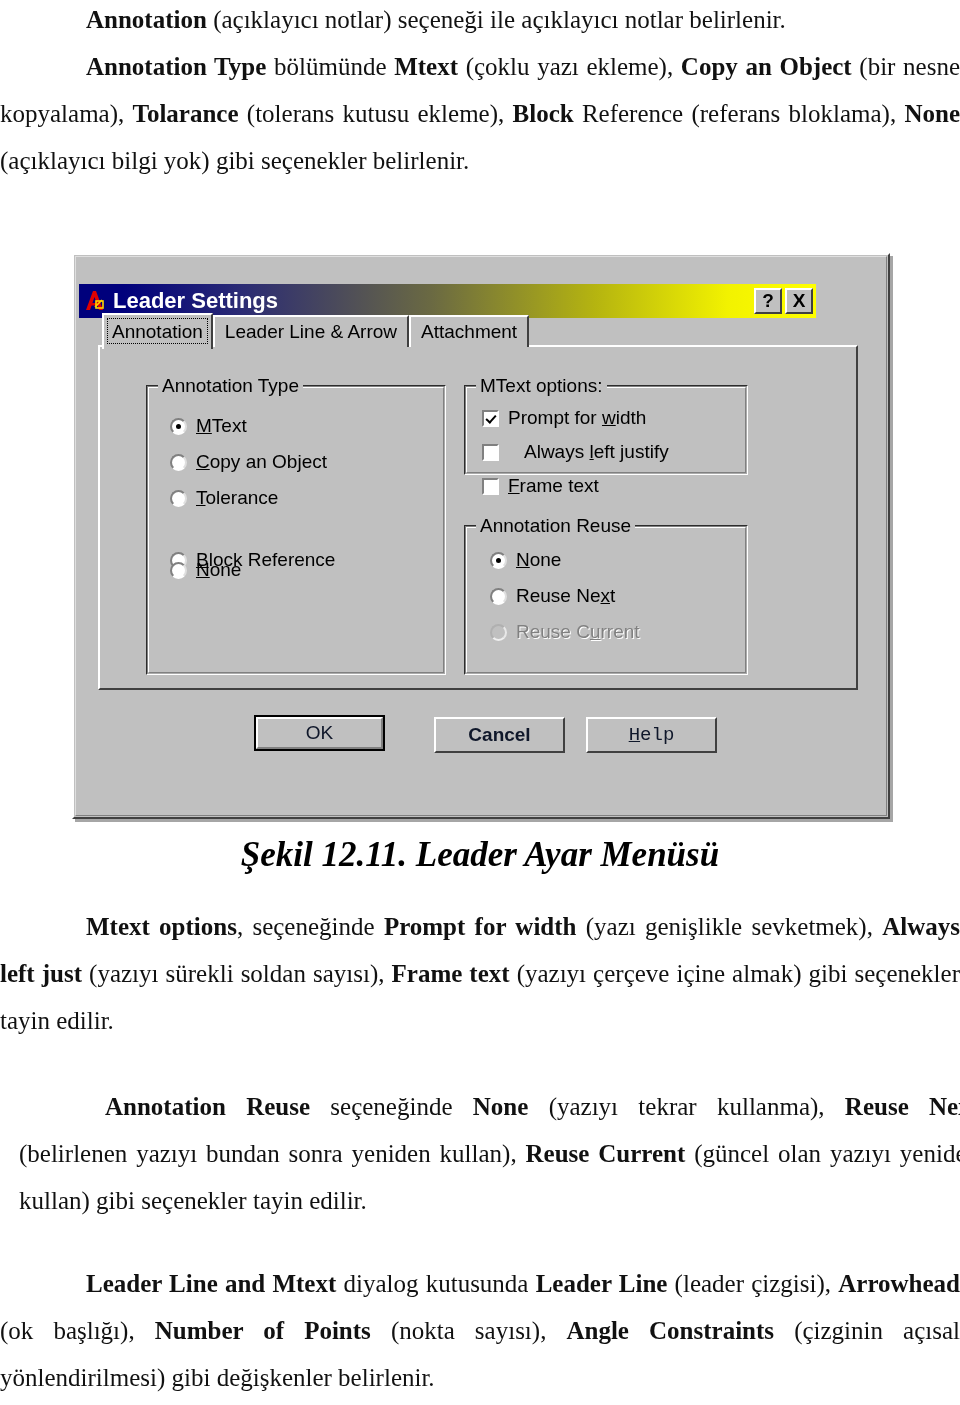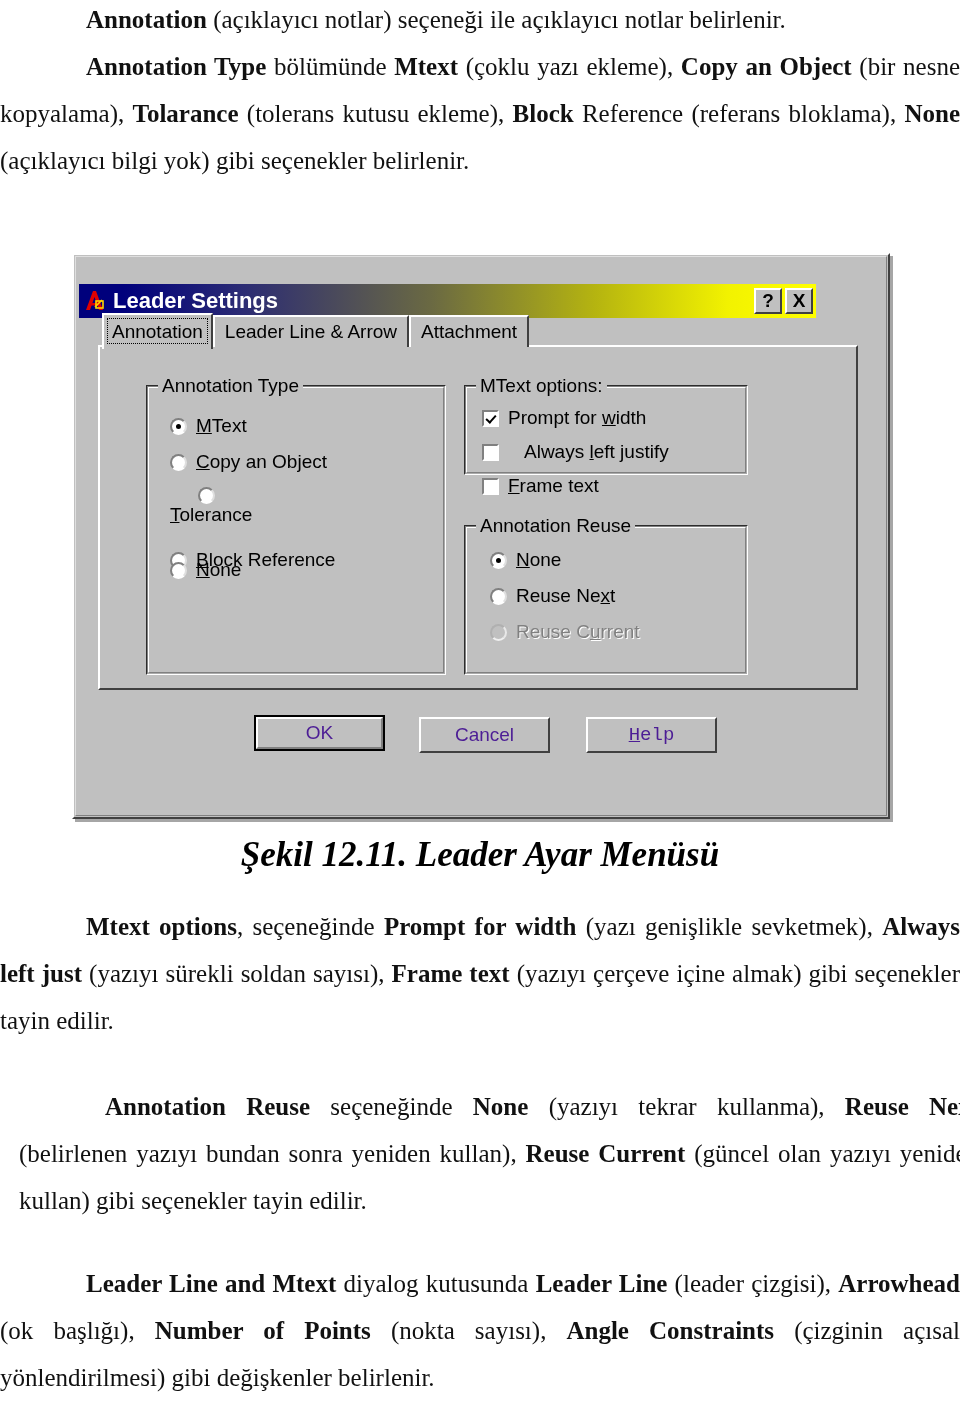--- a/index.html
+++ b/index.html
@@ -267,21 +267,21 @@
   
   .btn {
     position: absolute;
     background: #c0c0c0;
     border-top: 2px solid #ffffff;
     border-left: 2px solid #ffffff;
     border-right: 2px solid #404040;
     border-bottom: 2px solid #404040;
     font-family: "Liberation Sans", sans-serif;
     font-size: 19px;
-    color: #4c1d95;
+    color: #0f172a;
     display: flex;
     align-items: center;
     justify-content: center;
     box-sizing: border-box;
     height: 36px;
     width: 131px;
   }
   .btn.default { border: 2px solid #000000; }
   .btn.default .binner {
     position:absolute; left:0; top:0; right:0; bottom:0;
@@ -343,21 +343,21 @@
         <div class="glabel">Annotation Type</div>
 
         <div class="ctrl" style="left:22px; top:28px;">
           <span class="radio on"></span>
           <span><span class="ul">M</span>Text</span>
         </div>
         <div class="ctrl" style="left:22px; top:64px;">
           <span class="radio"></span>
           <span><span class="ul">C</span>opy an Object</span>
         </div>
-        <div class="ctrl" style="left:22px; top:100px;flex-direction:column;">
+        <div class="ctrl" style="left:22px; top:100px;">
           <span class="radio"></span>
           <span><span class="ul">T</span>olerance</span>
         </div>
         <div class="ctrl" style="left:22px; top:136px;margin-top:26px;">
           <span class="radio"></span>
           <span><span class="ul">B</span>lock Reference</span>
         </div>
         <div class="ctrl" style="left:22px; top:172px;">
           <span class="radio"></span>
           <span><span class="ul">N</span>one</span>
@@ -399,21 +399,21 @@
           <span>Reuse C<span class="ul">u</span>rrent</span>
         </div>
       </div>
 
     </div>
 
     <div class="btn default" style="left:180px; top:460px;">
       <span class="binner"></span>
       <span class="blabel">OK</span>
     </div>
-    <div class="btn" style="left:345px; top:462px;">
+    <div class="btn" style="left:360px; top:462px;font-weight:bold;">
       <span class="blabel">Cancel</span>
     </div>
     <div class="btn" style="left:512px; top:462px;font-family:Liberation Mono, monospace;">
       <span class="blabel"><span class="ul">H</span>elp</span>
     </div>
   </div>
 
   <p class="caption" style="position:absolute;left:0;top:835px;width:960px;">Şekil 12.11. Leader Ayar Menüsü</p>
 
   <p class="para indent" style="position:absolute;left:0;top:903px;width:960px;"><b>Mtext options</b><span>, seçeneğinde </span><b>Prompt for width</b><span> (yazı genişlikle sevketmek), </span><b>Always left just</b><span> (yazıyı sürekli soldan sayısı), </span><b>Frame text</b><span> (yazıyı çerçeve içine almak)  gibi seçenekler tayin edilir.</span></p>

